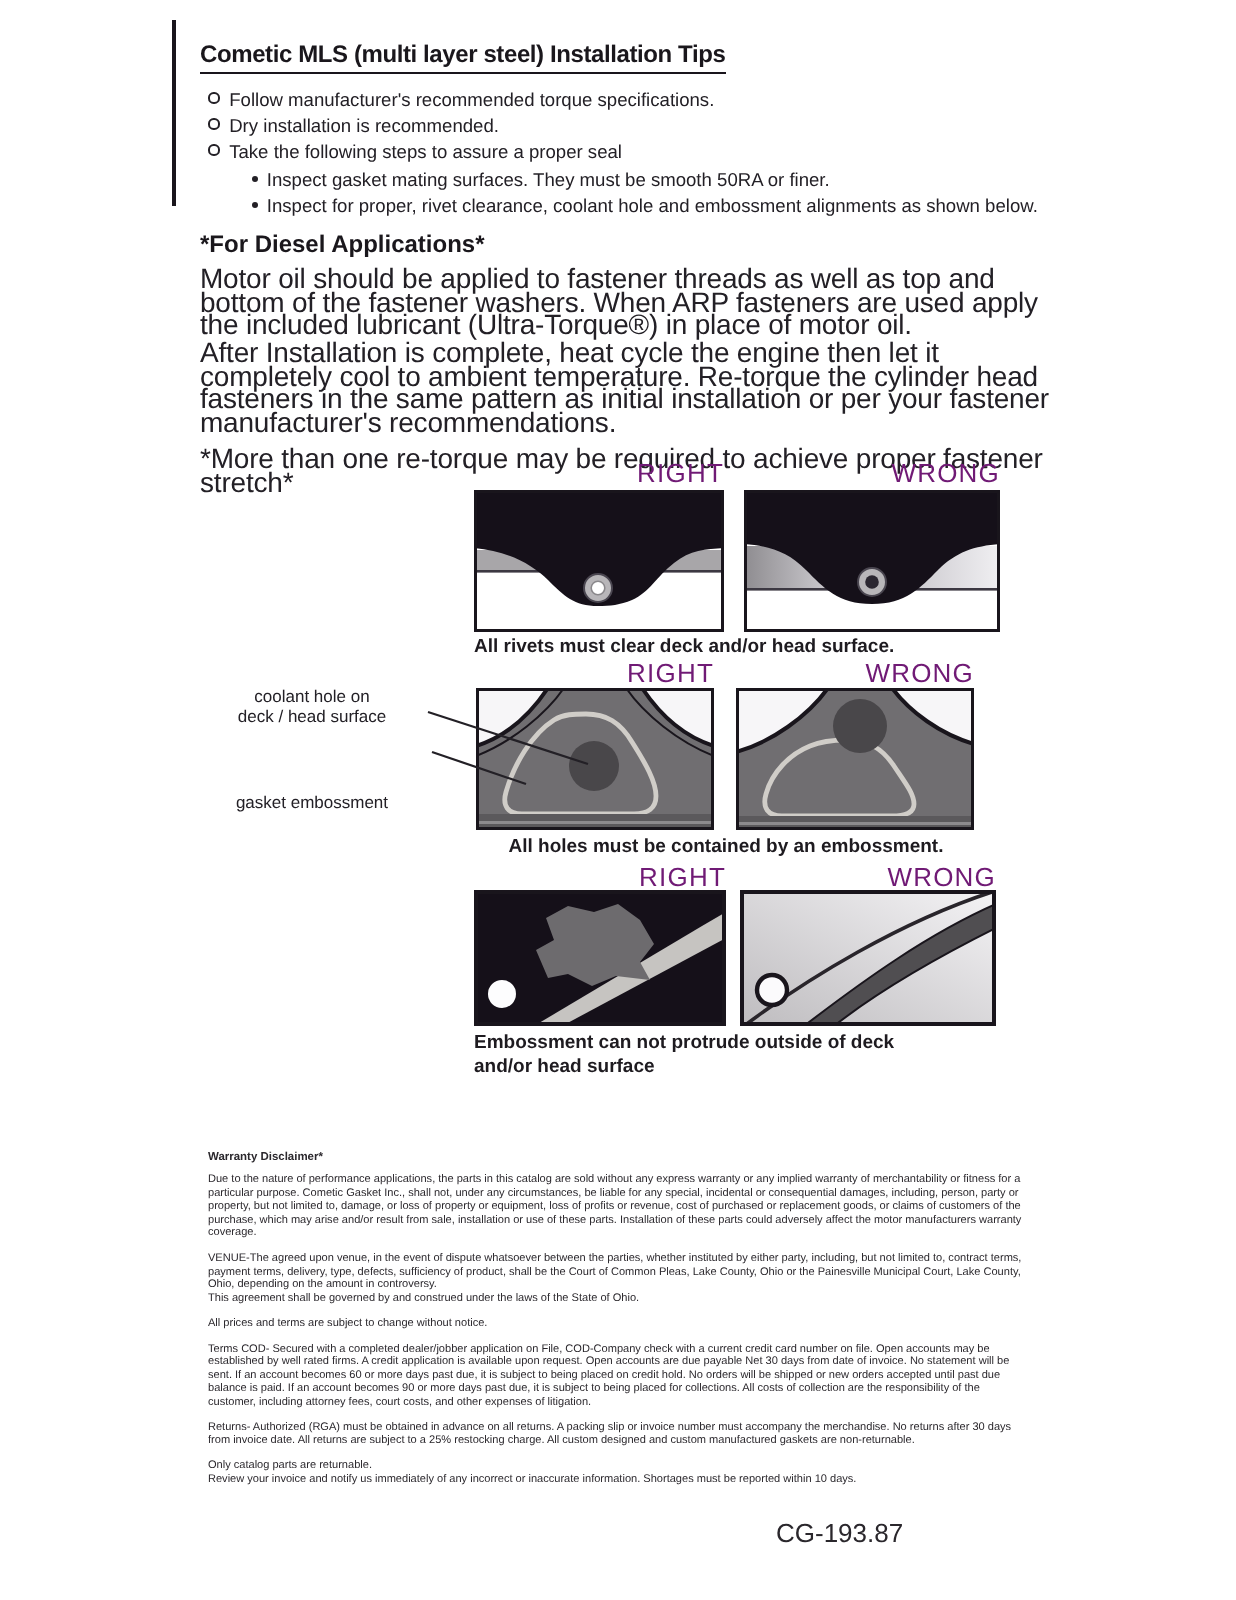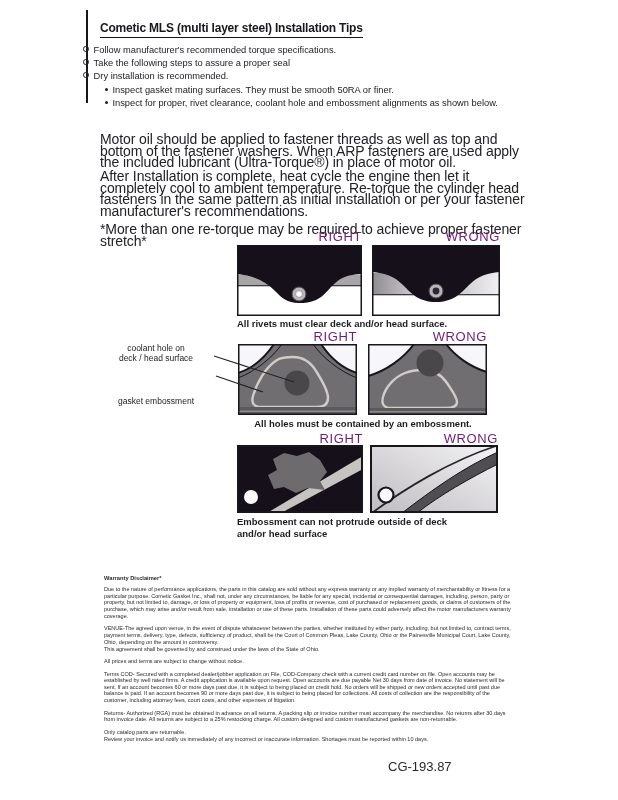--- a/index.html
+++ b/index.html
@@ -32,28 +32,29 @@
 <body>
 
 <div class="page">
 
   <div class="abs vline" style="left:86px;top:10px;height:93px;"></div>
 
   <div class="abs" style="left:100px;top:18px;">
     <span class="title">Cometic MLS (multi layer steel) Installation Tips</span>
   </div>
 
-  <div class="abs bullets" style="left:83px;top:44px;">
+  <div class="abs bullets" style="left:104px;top:44px;">
     <div class="brow"><span class="bmark"></span><span>Follow manufacturer's recommended torque specifications.</span></div>
+    <div class="brow"><span class="bmark"></span><span>Dry installation is recommended.</span></div>
     <div class="brow"><span class="bmark"></span><span>Take the following steps to assure a proper seal</span></div>
-    <div class="brow"><span class="bmark"></span><span>Dry installation is recommended.</span></div>
     <div class="brow sub"><span class="smark"></span><span>Inspect gasket mating surfaces.  They must be smooth 50RA or finer.</span></div>
     <div class="brow sub"><span class="smark"></span><span>Inspect for proper, rivet clearance, coolant hole and embossment alignments as shown below.</span></div>
   </div>
 
+  <div class="abs h2" style="left:100px;top:115px;">*For Diesel Applications*</div>
   <div class="abs para" style="left:100px;top:134px;">Motor oil should be applied to fastener threads as well as top and bottom of the fastener washers. When ARP fasteners are used apply the included lubricant (Ultra-Torque®) in place of motor oil.</div>
   <div class="abs para" style="left:100px;top:171px;">After Installation is complete, heat cycle the engine then let it completely cool to ambient temperature. Re-torque the cylinder head fasteners in the same pattern as initial installation or per your fastener manufacturer's recommendations.</div>
   <div class="abs para" style="left:100px;top:224px;">*More than one re-torque may be required to achieve proper fastener stretch*</div>
 
   <div class="abs dlabel" style="left:237px;top:229px;width:125px;">RIGHT</div>
   <div class="abs dlabel" style="left:372px;top:229px;width:128px;">WRONG</div>
 
   <div class="abs" style="left:237px;top:245px;">
     <svg width="125" height="71" viewBox="0 0 125 71">
       <rect width="125" height="71" fill="#ffffff"></rect>

